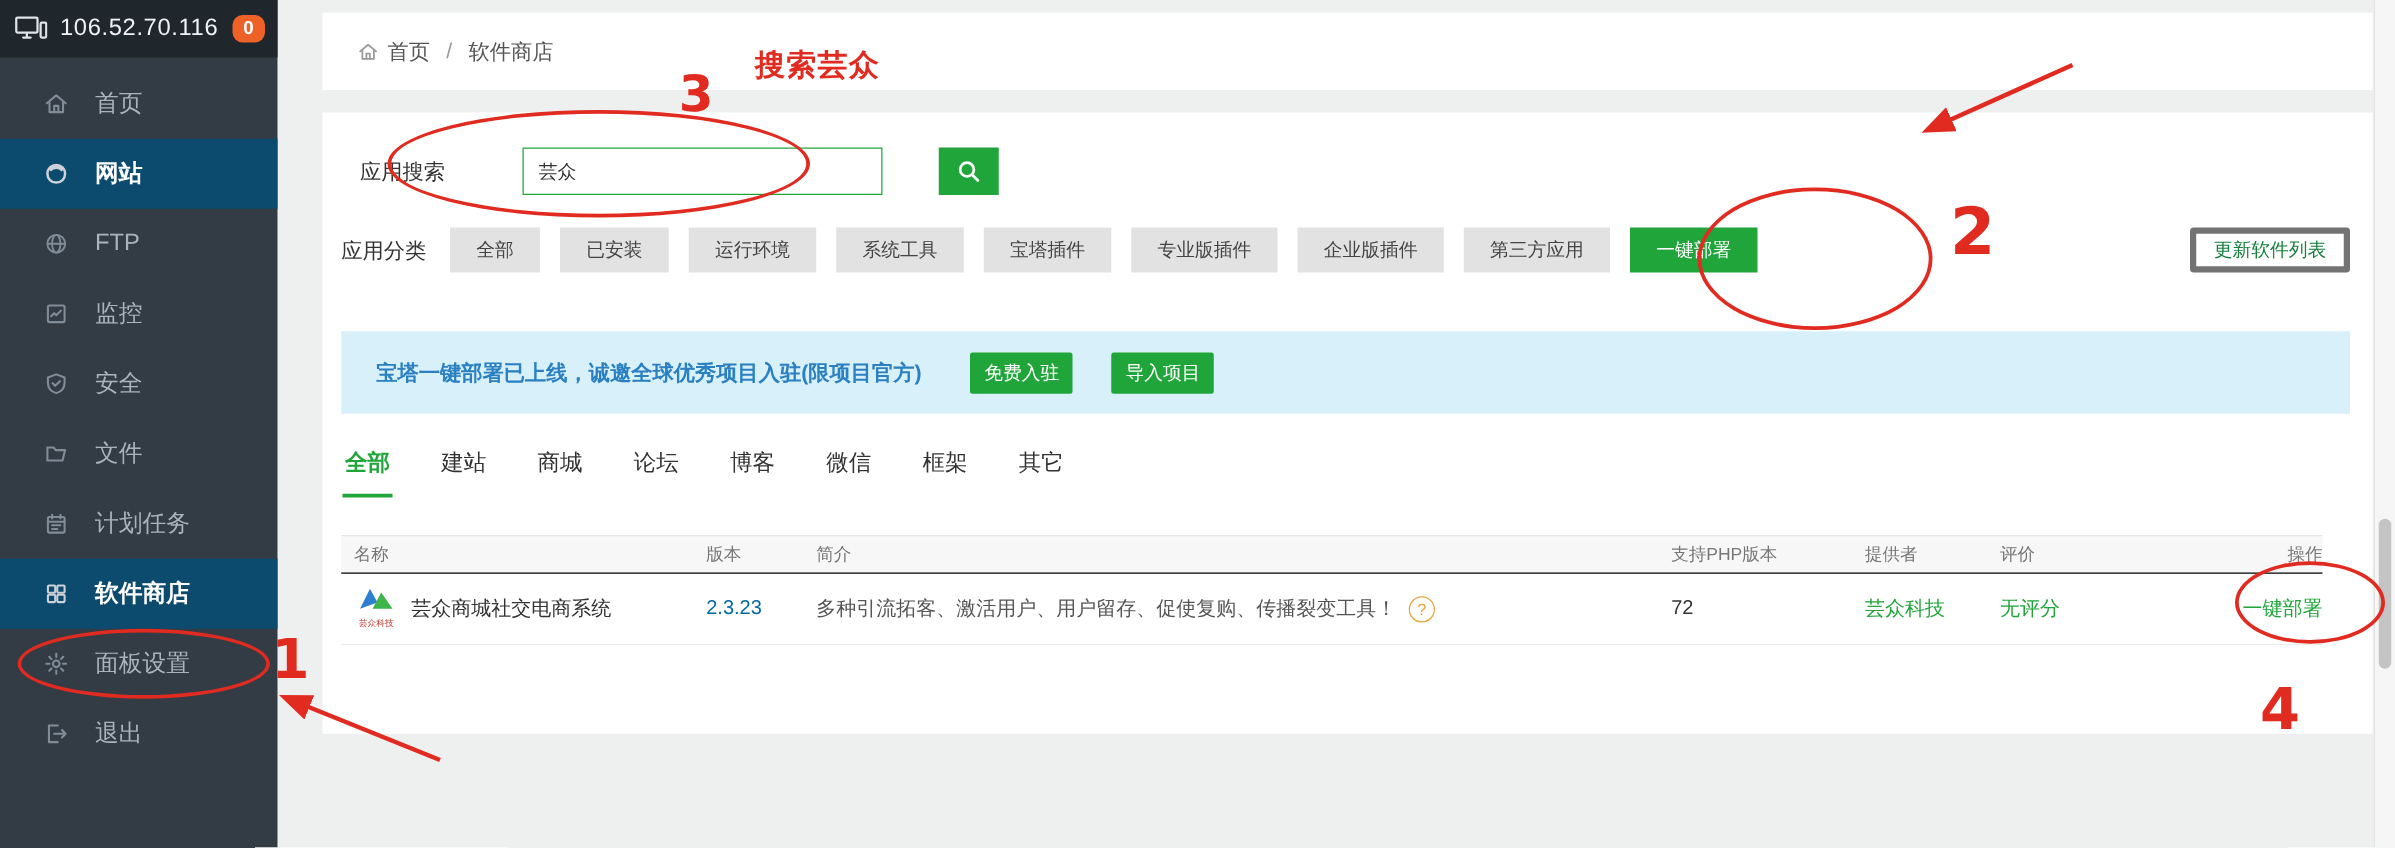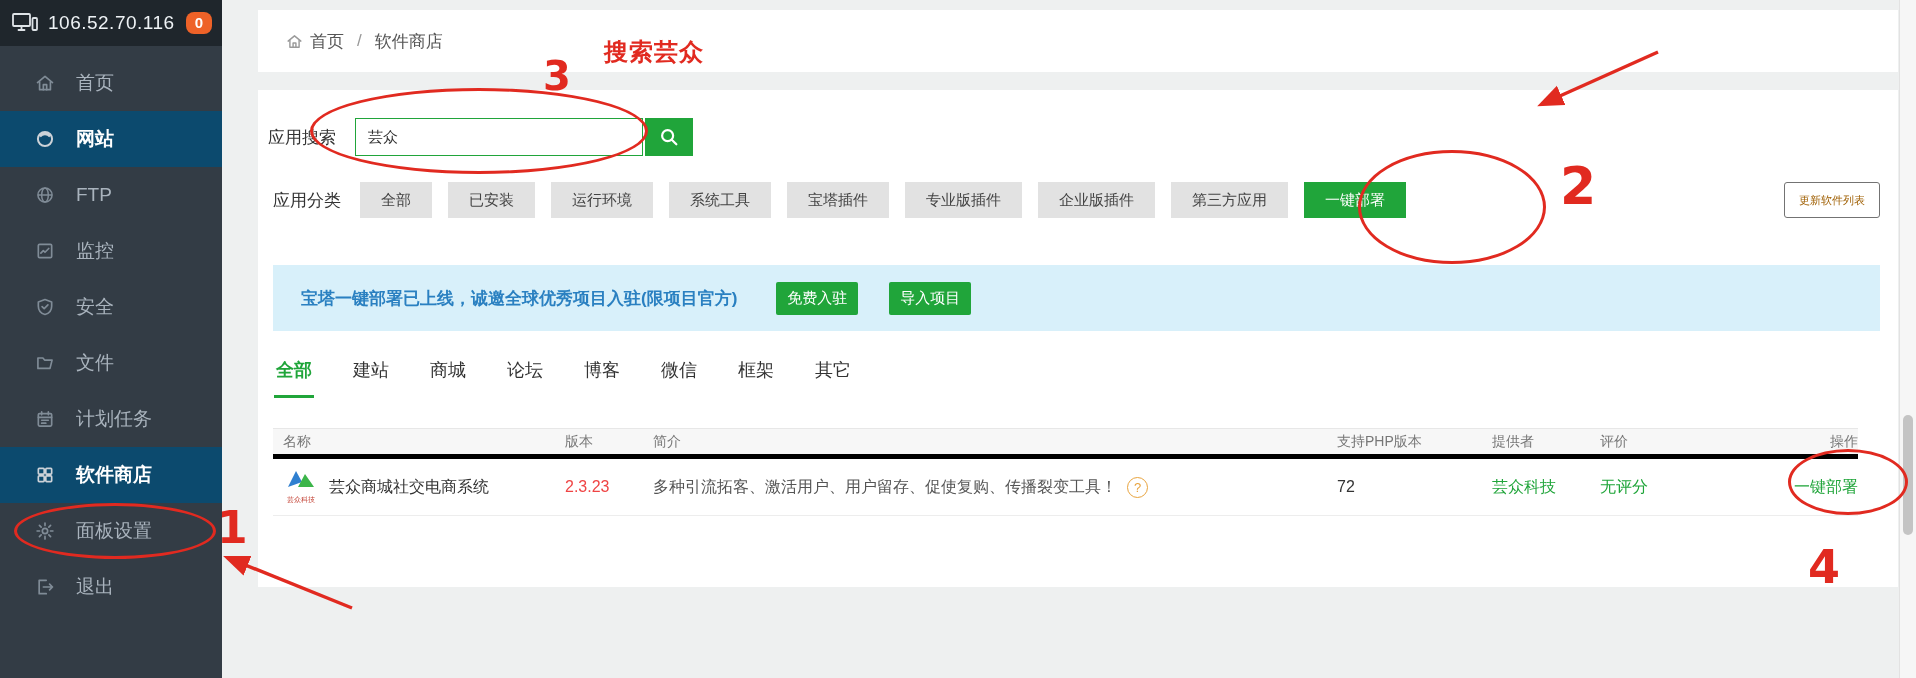--- a/index.html
+++ b/index.html
@@ -21,55 +21,55 @@
   .menu-item.active { background:#0c4a6e; color:#fff; font-weight:bold; }
   .menu-item.active .mi-icon { color:#ccd2d8; }
 
   
   .crumb-card { position:absolute; left:258px; top:10px; width:1640px; height:62px; background:#fff;
     display:flex; align-items:center; padding-left:28px; gap:7px; font-size:17px; color:#555; }
   .crumb-sep { color:#999; padding:0 6px; }
   .main-card { position:absolute; left:258px; top:90px; width:1640px; height:497px; background:#fff; }
 
   
-  .search-row { position:absolute; left:10px; top:28px; display:flex; align-items:center; }
+  .search-row { position:absolute; left:30px; top:28px; display:flex; align-items:center;gap:43px; }
   .form-label { font-size:17px; color:#333; width:70px; }
   .search-input { margin-left:17px; width:288px; height:38px; border:1px solid #20a53a; outline:none;
     padding:0 12px; font-size:15px; color:#333; font-family:inherit; }
   .search-btn { margin-left:2px; width:48px; height:38px; background:#20a53a; border:none; cursor:pointer;
     display:flex; align-items:center; justify-content:center; }
 
   
   .cat-row { position:absolute; left:15px; top:92px; right:18px; display:flex; align-items:center; }
   .cat-list { display:flex; gap:16px; margin-left:17px; }
   .cat-btn { height:36px; padding:0 21px; background:#e2e2e2; border:none; font-size:15px; color:#444;
     cursor:pointer; font-family:inherit; white-space:nowrap; }
   .cat-btn.active { background:#20a53a; color:#fff; }
-  .update-btn { margin-left:auto; height:36px; padding:0 14px; background:#fff; border:1px solid #737373;
-    border-radius:3px; font-size:11px; color:#a16207; cursor:pointer; font-family:inherit; white-space:nowrap; }
+  .update-btn { margin-left:auto; height:36px; padding:0 14px; background:#fff; border:5px solid #737373;
+    border-radius:3px; font-size:15px; color:#15803d; cursor:pointer; font-family:inherit; white-space:nowrap; }
 
   
   .banner { position:absolute; left:15px; right:18px; top:175px; height:66px; background:#d8f0fa;
     display:flex; align-items:center; padding-left:28px; gap:11px; }
   .banner-text { color:#2a80c1; font-size:17px; font-weight:bold; margin-right:8px; }
   .banner-btn { background:#20a53a; color:#fff; border:none; border-radius:2px; padding:7px 11px;
     font-size:15px; cursor:pointer; font-family:inherit; white-space:nowrap;margin-left:20px; }
 
   
   .tabs { position:absolute; left:16px; top:258px; display:flex; gap:37px; font-size:18px; color:#333; }
   .tab { padding:10px 2px 13px; cursor:pointer; border-bottom:3px solid transparent; }
   .tab.active { color:#20a53a; font-weight:bold; border-bottom-color:#20a53a; }
 
   
   .tbl { position:absolute; left:15px; top:338px; width:1585px; }
-  .t-head { height:31px; background:#f7f7f7; border-top:1px solid #e7e7e7; border-bottom:5px solid #000000;
+  .t-head { height:31px; background:#f7f7f7; border-top:1px solid #e7e7e7; border-bottom:1px solid #000000;
     display:flex; align-items:center; color:#777; font-size:14px; }
   .t-row { height:57px; border-bottom:1px solid #ededed; display:flex; align-items:center; font-size:16px; }
   .c-name { width:292px; padding-left:10px; display:flex; align-items:center; gap:10px; }
-  .c-ver { width:88px; color:#ef4444; }
+  .c-ver { width:88px; color:#0369a1; }
   .c-desc { flex:1; color:#555; display:flex; align-items:center; gap:10px; }
   .c-php { width:155px; }
   .c-prov { width:108px; }
   .c-rate { width:178px; }
   .c-act { width:80px; text-align:right; }
   .t-head .c-ver, .t-head .c-desc, .t-head .c-php, .t-head .c-prov, .t-head .c-rate { color:#777; }
   .green-text { color:#20a53a; }
   .deploy-link { color:#20a53a; cursor:pointer; }
   .logo-box { width:36px; text-align:center; flex:none; }
   .logo-caption { font-size:7px; color:#c0392b; line-height:7px; white-space:nowrap; overflow:hidden; }

